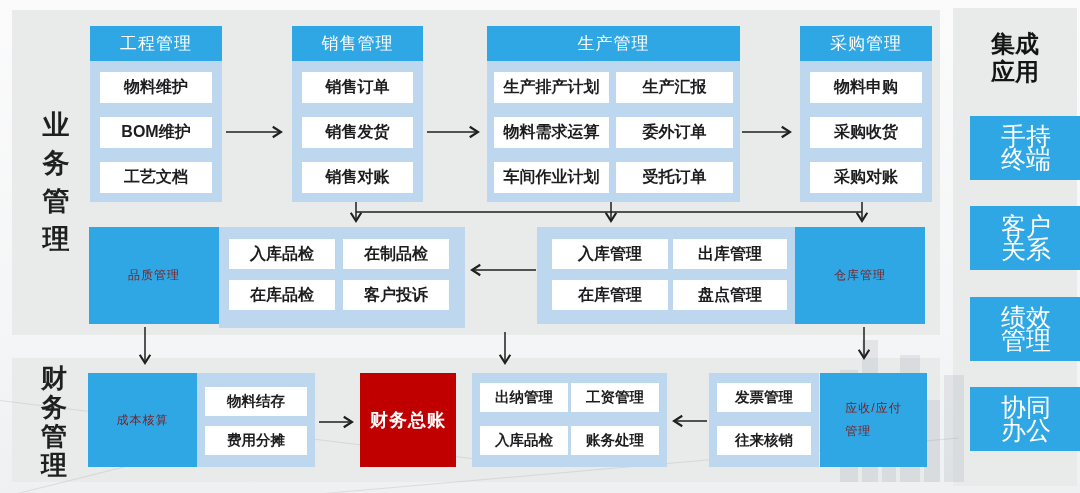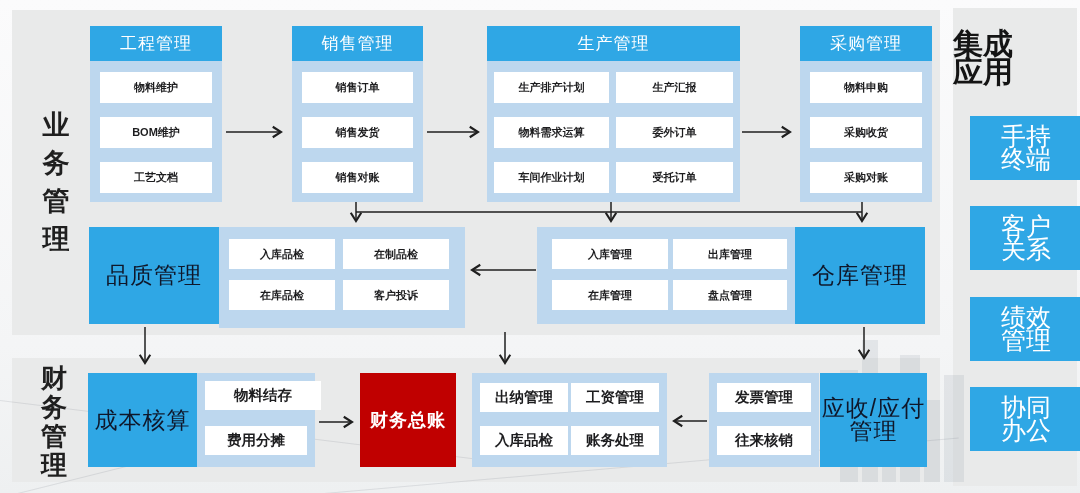--- a/index.html
+++ b/index.html
@@ -11,37 +11,37 @@
   
   .skyline{position:absolute;z-index:2;opacity:.14;pointer-events:none;}
   .skyline div{position:absolute;background:#7e8b99;}
   .floorline{position:absolute;z-index:2;border-top:1px solid rgba(90,100,110,.14);pointer-events:none;}
   
   .colpanel{position:absolute;background:#bdd7ee;z-index:3;}
   
   .hdr{position:absolute;left:0;top:0;right:0;height:35px;background:#2fa7e5;color:#fff;
        display:flex;align-items:center;justify-content:center;font-size:17px;letter-spacing:1px;}
   
-  .box{position:absolute;height:31px;background:#fff;color:#1d1d1f;font-weight:600;font-size:11px;
+  .box{position:absolute;height:31px;background:#fff;color:#1d1d1f;font-weight:600;font-size:16px;
        display:flex;align-items:center;justify-content:center;white-space:nowrap;}
   .box.sm{height:30px;}
   .box.xs{height:29px;font-size:14.5px;}
   
-  .bigblue{position:absolute;background:#2fa7e5;color:#0f172a;font-size:23px;letter-spacing:1px;
-       display:flex;align-items:center;justify-content:center;text-align:center;white-space:pre-line;line-height:23px;z-index:3;}
+  .bigblue{position:absolute;background:#2fa7e5;color:#7f1d1d;font-size:12px;letter-spacing:1px;
+       display:flex;align-items:center;justify-content:center;white-space:pre-line;line-height:23px;z-index:3;}
   .bigred{position:absolute;background:#c00000;color:#fff;font-size:18px;font-weight:700;letter-spacing:1px;
        display:flex;align-items:center;justify-content:center;z-index:3;}
   
   .vlabel{position:absolute;width:44px;color:#1f1f1f;font-weight:700;text-align:center;
        white-space:pre-line;z-index:3;}
   .vlabel.biz{font-size:27px;line-height:38px;}
   .vlabel.fin{font-size:26px;line-height:29px;}
   
-  .sidetitle{position:absolute;left:953px;top:30px;width:124px;color:#141414;
-       font-size:30px;font-weight:700;line-height:28px;white-space:pre-line;z-index:3;}
+  .sidetitle{position:absolute;left:953px;top:30px;width:124px;text-align:center;color:#141414;
+       font-size:24px;font-weight:700;line-height:28px;white-space:pre-line;z-index:3;}
   .sideitem{position:absolute;left:970px;width:112px;height:64px;background:#2fa7e5;color:#fff;
        font-size:25px;line-height:23px;display:flex;align-items:center;justify-content:center;
        text-align:center;white-space:pre-line;z-index:3;}
   svg.arrows{position:absolute;left:0;top:0;z-index:4;pointer-events:none;}
 </style>
 </head>
 <body>
 
 <div class="page">
 
@@ -112,21 +112,21 @@
   <div class="colpanel" style="left:537px;top:227px;width:258px;height:97px">
     <div class="box sm" style="left:136px;top:12px;width:114px">出库管理</div>
     <div class="box sm" style="left:15px;top:12px;width:116px">入库管理</div>
     <div class="box sm" style="left:15px;top:53px;width:116px">在库管理</div>
     <div class="box sm" style="left:136px;top:53px;width:114px">盘点管理</div>
   </div>
   <div class="bigblue" style="left:795px;top:227px;width:130px;height:97px">仓库管理</div>
 
   <div class="bigblue" style="left:88px;top:373px;width:109px;height:94px">成本核算</div>
   <div class="colpanel" style="left:197px;top:373px;width:118px;height:94px">
-    <div class="box xs" style="left:8px;top:8px;width:116px">物料结存</div>
+    <div class="box xs" style="left:8px;top:14px;width:102px">物料结存</div>
     <div class="box xs" style="left:8px;top:53px;width:102px">费用分摊</div>
   </div>
 
   <div class="bigred" style="left:360px;top:373px;width:96px;height:94px">财务总账</div>
 
   <div class="colpanel" style="left:472px;top:373px;width:195px;height:94px">
     <div class="box xs" style="left:8px;top:10px;width:88px">出纳管理</div>
     <div class="box xs" style="left:99px;top:10px;width:88px">工资管理</div>
     <div class="box xs" style="left:8px;top:53px;width:88px">入库品检</div>
     <div class="box xs" style="left:99px;top:53px;width:88px">账务处理</div>

